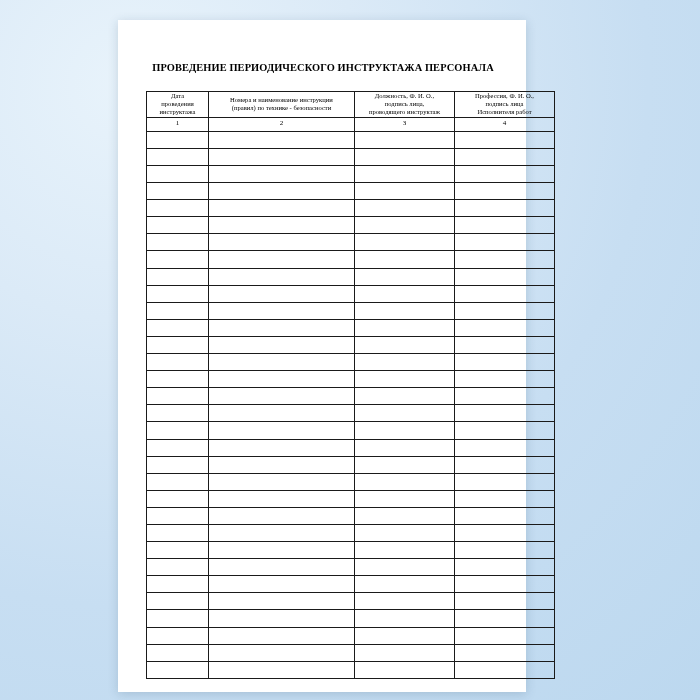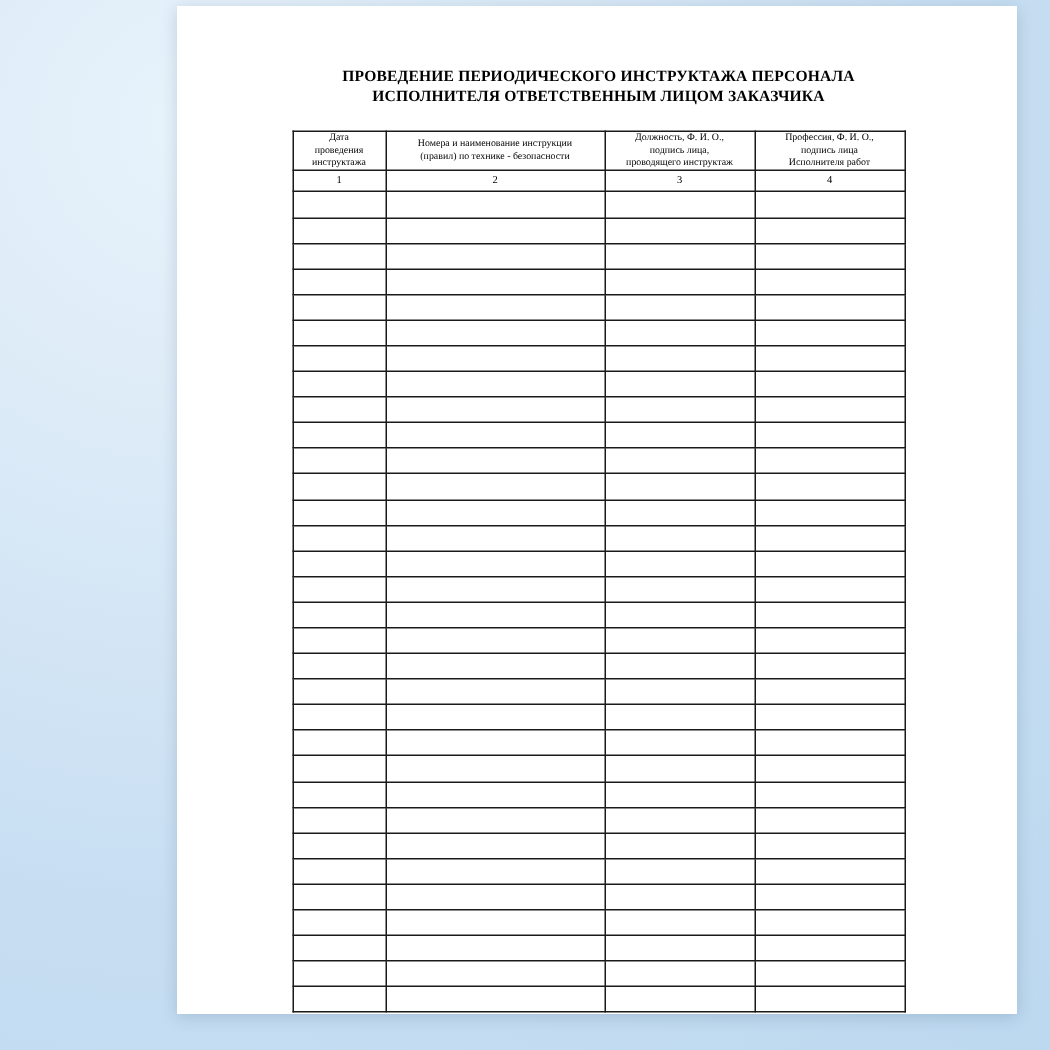--- a/index.html
+++ b/index.html
@@ -18,22 +18,22 @@
   #backdrop {
     position: absolute;
     inset: 0;
     background:
       radial-gradient(circle at 18% 12%, #e8f3fb 0%, #dbeaf7 28%, #c7def2 62%, #bcd8ef 100%);
   }
 
   #page-sheet {
     position: absolute;
     left: 118px;
-    top: 4px;
-    width: 560px;
+    top: 20px;
+    width: 408px;
     height: 672px;
     background: #ffffff;
     box-shadow: 0 2px 10px rgba(30, 60, 90, 0.18);
   }
 
   #doc-inner {
     position: absolute;
     left: 28px;
     top: 28px;
     right: 26px;
@@ -96,21 +96,20 @@
 </head>
 <body>
 
 <div id="backdrop"></div>
 
 <div id="page-sheet">
   <div id="doc-inner">
 
     <div id="doc-title">
       <span class="title-line">ПРОВЕДЕНИЕ ПЕРИОДИЧЕСКОГО ИНСТРУКТАЖА ПЕРСОНАЛА</span>
-      <span class="title-line">ИСПОЛНИТЕЛЯ ОТВЕТСТВЕННЫМ ЛИЦОМ ЗАКАЗЧИКА</span>
     </div>
 
     <table class="reg-table">
       <colgroup>
         <col class="c1">
         <col class="c2">
         <col class="c3">
         <col class="c4">
       </colgroup>
       <thead>

